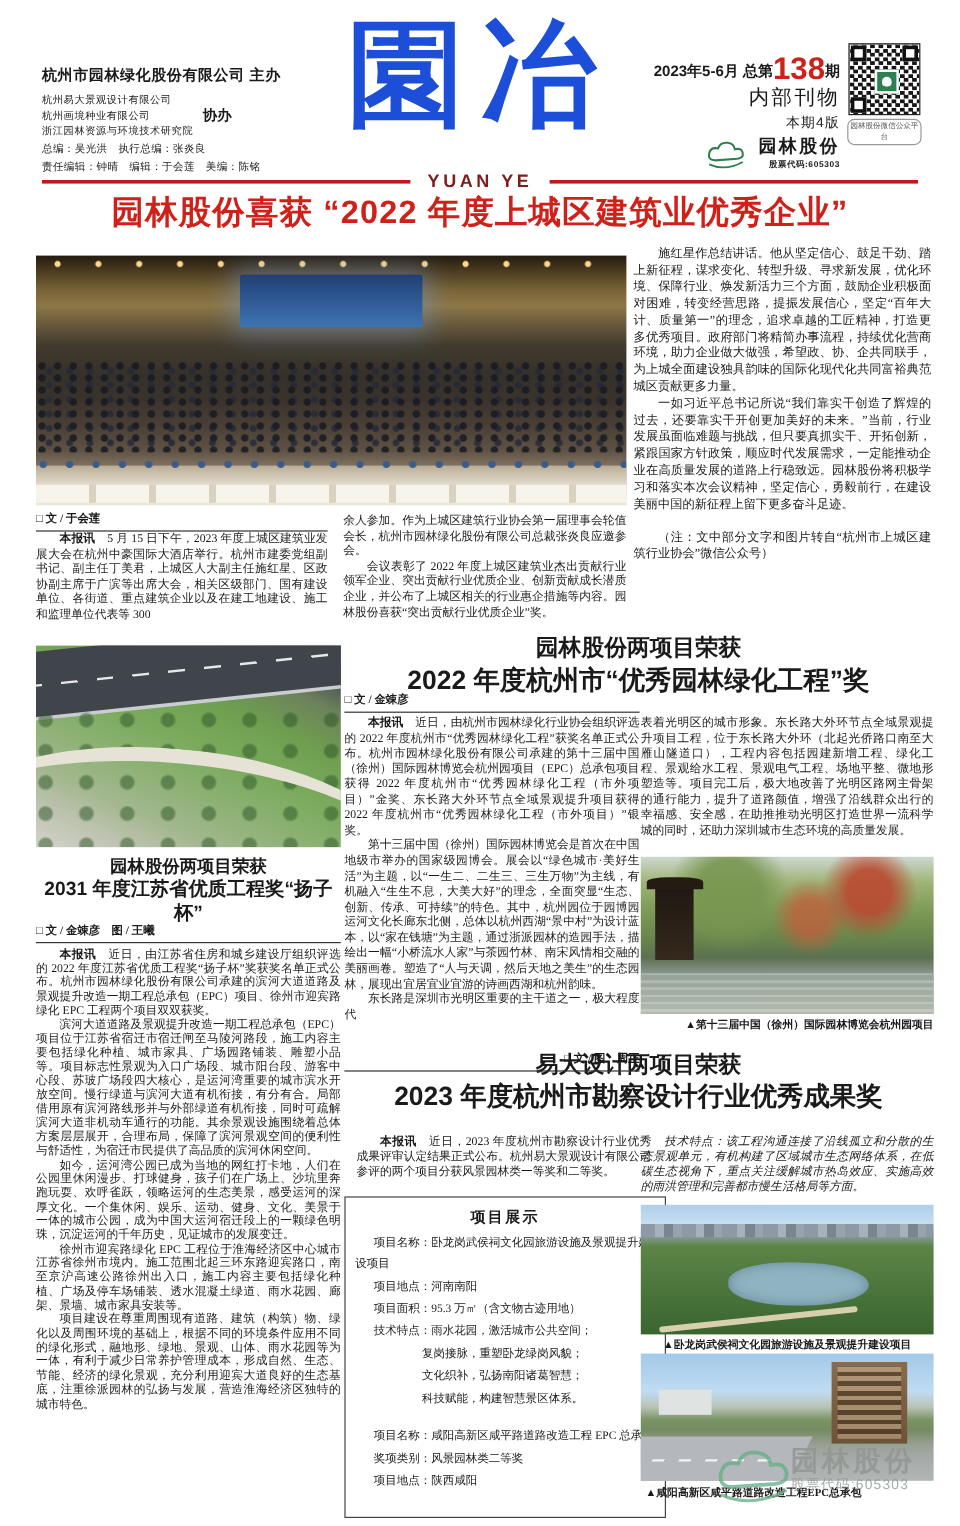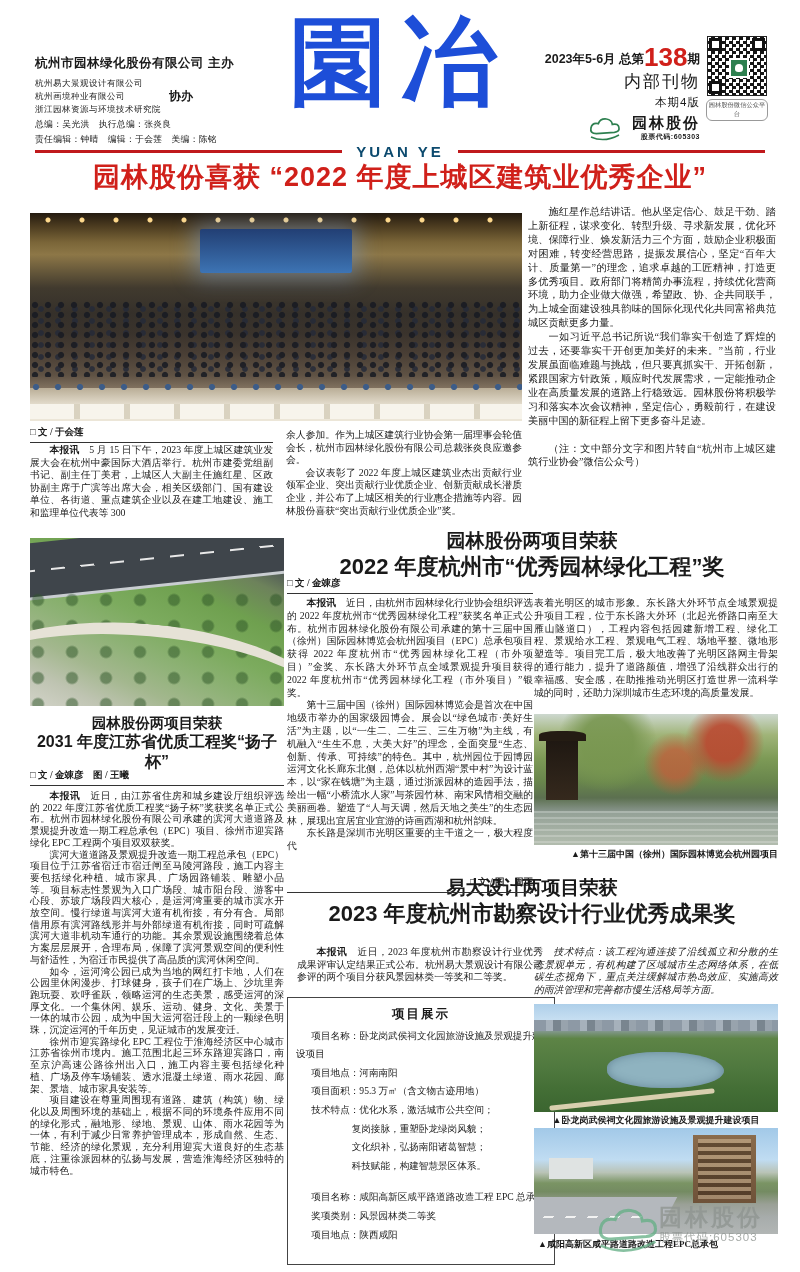--- a/index.html
+++ b/index.html
@@ -11,21 +11,21 @@
   .pub-main{font-size:12.5px;font-weight:bold;margin-bottom:5px;letter-spacing:.5px;}
   .co-row{display:flex;align-items:center;gap:8px;}
   .co-col{font-size:8.5px;line-height:1.55;letter-spacing:.5px;}
   .co-label{font-size:12px;font-weight:bold;}
   .ed-line{font-size:8.8px;line-height:1.8;letter-spacing:.3px;}
   .masthead{left:0;right:0;top:12px;text-align:center;}
   .masthead-title{font-size:96px;font-weight:bold;color:#1d4ed8;letter-spacing:14px;line-height:1.05;
         font-family:"DejaVu Serif","Liberation Serif",serif;}
   .redline{left:35px;right:35px;top:143px;display:flex;align-items:center;gap:14px;}
   .rl{flex:1;height:3px;background:#c0191c;}
-  .pinyin{color:#0c4a6e;font-weight:bold;font-size:15px;letter-spacing:3px;font-family:"Liberation Sans",sans-serif;}
+  .pinyin{color:#7f1d1d;font-weight:bold;font-size:15px;letter-spacing:3px;font-family:"Liberation Sans",sans-serif;}
   .issue{left:532px;top:46px;width:168px;text-align:right;font-family:"Liberation Sans","DejaVu Sans",sans-serif;}
   .issue-l1{font-size:12.5px;font-weight:bold;white-space:nowrap;}
   .issue-no{color:#d0201a;font-size:26px;font-weight:bold;line-height:.9;vertical-align:-3px;}
   .internal{font-size:17px;margin-top:1px;letter-spacing:2px;}
   .edition{font-size:11.5px;margin-top:2px;letter-spacing:1px;}
   .logo-row{display:flex;justify-content:flex-end;align-items:center;gap:5px;margin-top:5px;}
   .logo-name{font-size:15px;font-weight:bold;letter-spacing:2px;line-height:1.1;}
   .logo-code{font-size:7px;letter-spacing:.5px;font-weight:bold;}
   .qr-block{left:706px;top:36px;width:62px;}
   .qr{position:relative;width:58px;height:58px;margin:0 auto;border:1px solid #222;
@@ -266,21 +266,21 @@
   </div>
   <div class="abs bt a4-colR">
     <p>技术特点：该工程沟通连接了沿线孤立和分散的生态景观单元，有机构建了区域城市生态网络体系，在低碳生态视角下，重点关注缓解城市热岛效应、实施高效的雨洪管理和完善都市慢生活格局等方面。</p>
   </div>
 
   <div class="abs pbox">
     <div class="pbox-title">项目展示</div>
     <div class="fld">项目名称：卧龙岗武侯祠文化园旅游设施及景观提升建设项目</div>
     <div class="fld">项目地点：河南南阳</div>
     <div class="fld">项目面积：95.3 万㎡（含文物古迹用地）</div>
-    <div class="fld">技术特点：优化水系，激活城市公共空间；</div>
+    <div class="fld">技术特点：雨水花园，激活城市公共空间；</div>
     <div class="cont">复岗接脉，重塑卧龙绿岗风貌；</div>
     <div class="cont">文化织补，弘扬南阳诸葛智慧；</div>
     <div class="cont">科技赋能，构建智慧景区体系。</div>
     <div class="pgap"></div>
     <div class="fld">项目名称：咸阳高新区咸平路道路改造工程 EPC 总承包</div>
     <div class="fld">奖项类别：风景园林类二等奖</div>
     <div class="fld">项目地点：陕西咸阳</div>
 
   </div>
 

